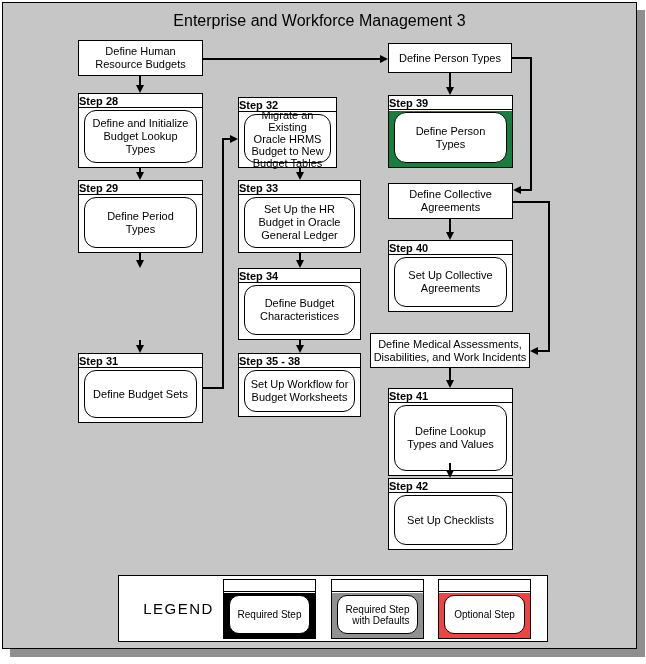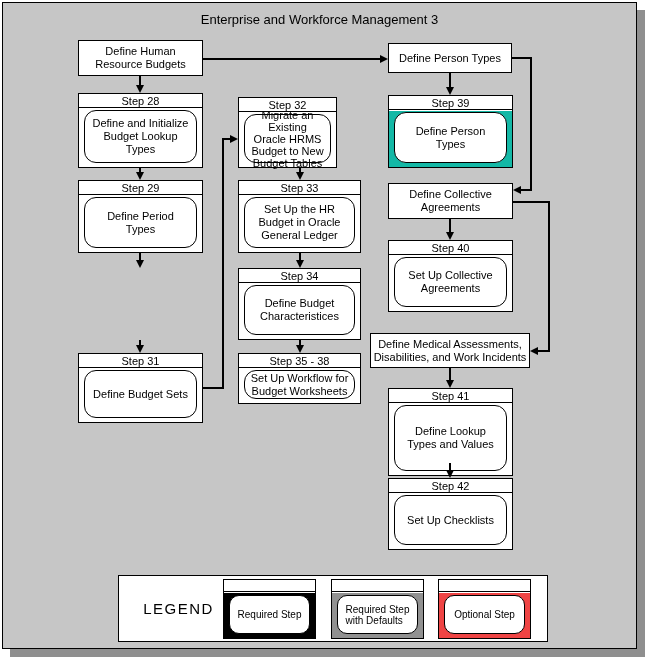--- a/index.html
+++ b/index.html
@@ -1,32 +1,32 @@
 <!DOCTYPE html>
 <html><head>
 <meta charset="utf-8">
 <style>
   * { margin:0; padding:0; box-sizing:border-box; }
   html,body { background:#ffffff; }
   body { width:646px; height:664px; position:relative; font-family:"Liberation Sans", sans-serif; color:#000; }
   .panel { position:absolute; left:2px; top:2px; width:635px; height:647px;
            background:#c6c6c6; border:1px solid #000; box-shadow:8px 8px 0 #8f8f8f; }
-  .title { position:absolute; left:0; top:9px; width:100%; text-align:center; font-size:13px; }
+  .title { position:absolute; left:0; top:9px; width:100%; text-align:center; font-size:16px; }
 
   
   .pbox { position:absolute; background:#fff; border:1px solid #000; display:flex;
           align-items:center; justify-content:center; text-align:center;
           font-size:11px; line-height:13px; white-space:pre-line; }
 
   
   .step { position:absolute; background:#fff; border:1px solid #000; }
-  .step-header { height:14px; line-height:14px; text-align:center; font-size:11px;
-                 border-bottom:1px solid #000; background:#fff; }
+  .step-header { height:14px; line-height:14px; text-align:left; font-size:11px;
+                 border-bottom:1px solid #000; background:#fff;font-weight:bold; }
   .step-body { position:absolute; left:0; right:0; top:15px; bottom:0; background:#fff; }
-  .step.required .step-body { background:#14b8a6; }
+  .step.required .step-body { background:#15803d; }
   .step-oval { position:absolute; inset:1px 5px 4px 5px; background:#fff; border:1px solid #000;
                border-radius:12px; display:flex; align-items:center; justify-content:center;
                text-align:center; font-size:11px; line-height:13px; white-space:pre-line; }
 
   
   .ln { position:absolute; background:#000; }
   .arr { position:absolute; width:0; height:0; }
   .arr-d { border-left:4px solid transparent; border-right:4px solid transparent; border-top:8px solid #000; }
   .arr-r { border-top:4px solid transparent; border-bottom:4px solid transparent; border-left:8px solid #000; }
   .arr-l { border-top:4px solid transparent; border-bottom:4px solid transparent; border-right:8px solid #000; }
@@ -37,21 +37,21 @@
   .legend-title { position:absolute; left:12px; top:0; height:100%; width:95px;
                   display:flex; align-items:center; justify-content:center;
                   font-size:15px; letter-spacing:1.5px; }
   .lg-sample { position:absolute; top:3px; width:93px; height:60px; border:1px solid #000; background:#fff; }
   .lg-header { height:12px; border-bottom:1px solid #000; background:#fff; }
   .lg-body { position:absolute; left:0; right:0; top:13px; bottom:0; background:#ef4444; }
   .lg-sample.required .lg-body { background:#000; }
   .lg-sample.defaults .lg-body { background:#919191; }
   .lg-oval { position:absolute; inset:2px 5px 4px 5px; background:#fff; border:1px solid #000;
              border-radius:10px; display:flex; align-items:center; justify-content:center;
-             text-align:left; font-size:10px; line-height:11px; white-space:pre-line; }
+             text-align:right; font-size:10px; line-height:11px; white-space:pre-line; }
 </style>
 </head>
 <body>
 
 <div class="panel">
 
   <div class="title">Enterprise and Workforce Management 3</div>
 
   <div class="pbox" style="left:75px;top:37px;width:125px;height:36px">Define Human
 Resource Budgets</div>
@@ -100,21 +100,21 @@
 General Ledger</div>
     </div>
   </div>
   <div class="step" style="left:235px;top:265px;width:123px;height:72px">
     <div class="step-header">Step 34</div>
     <div class="step-body">
       <div class="step-oval">Define Budget
 Characteristices</div>
     </div>
   </div>
-  <div class="step" style="left:235px;top:350px;width:123px;height:51px">
+  <div class="step" style="left:235px;top:350px;width:123px;height:64px">
     <div class="step-header">Step 35 - 38</div>
     <div class="step-body">
       <div class="step-oval">Set Up Workflow for
 Budget Worksheets</div>
     </div>
   </div>
 
   <div class="step required" style="left:385px;top:92px;width:125px;height:73px">
     <div class="step-header">Step 39</div>
     <div class="step-body">

